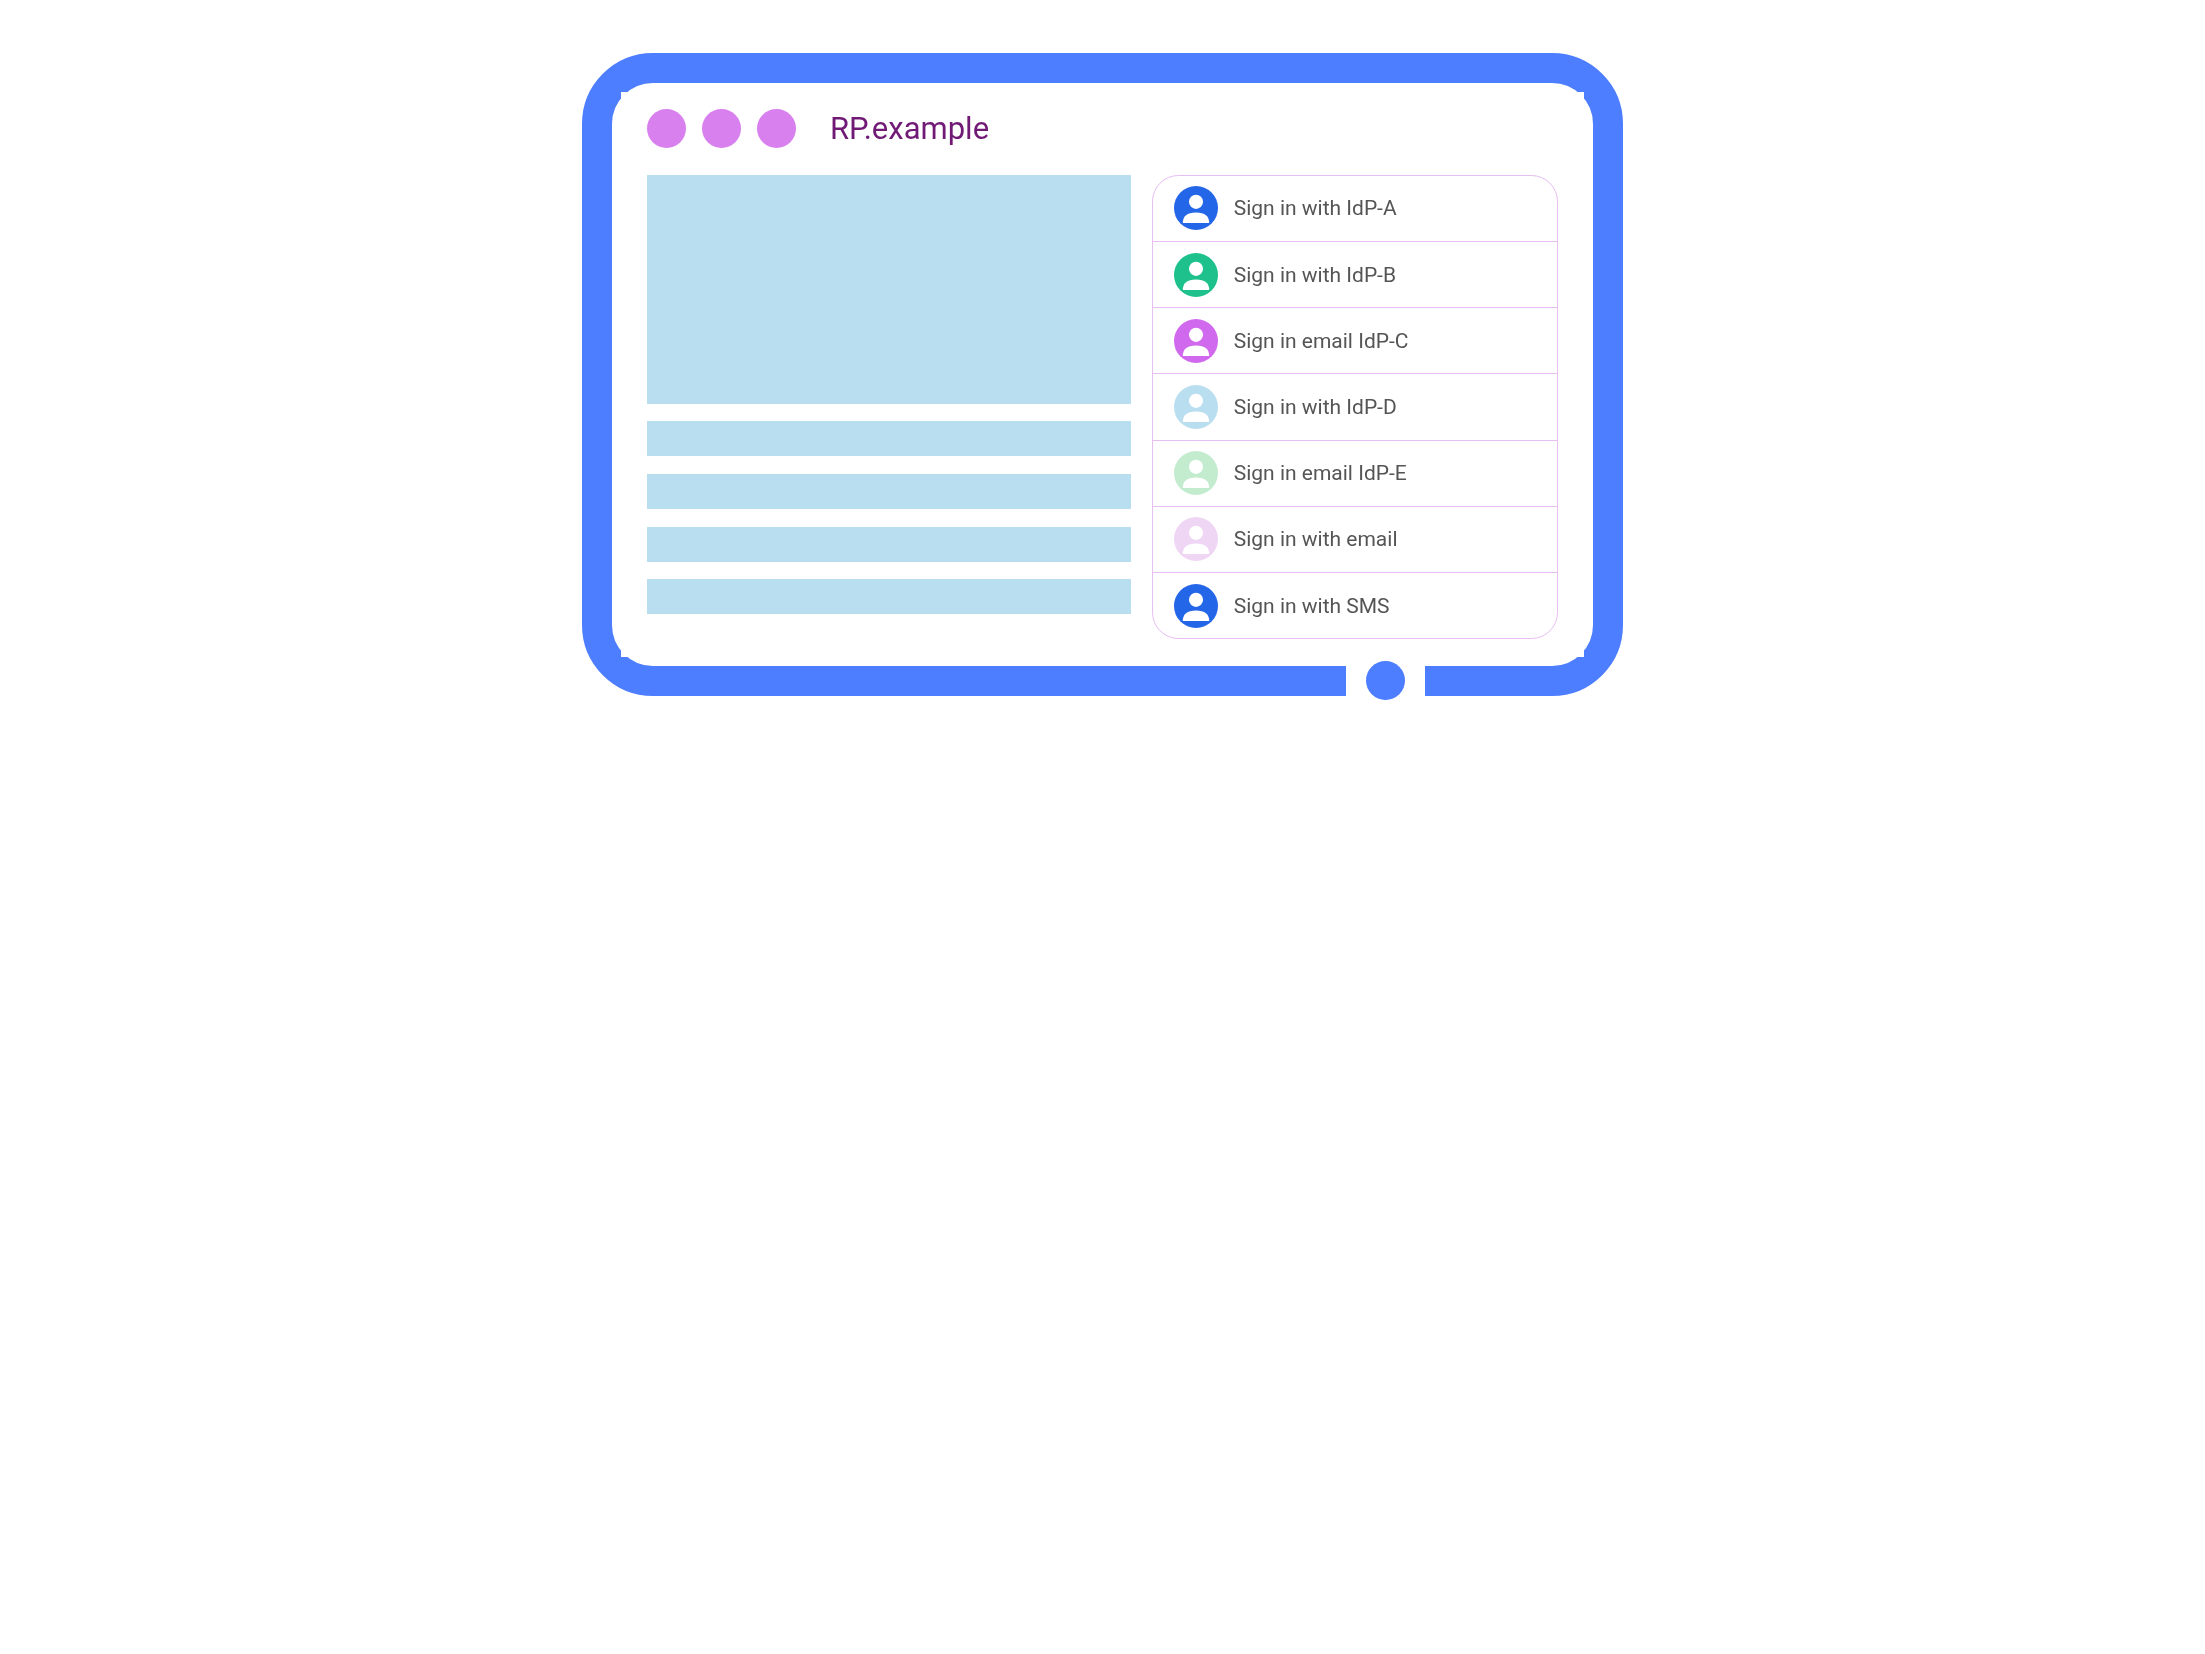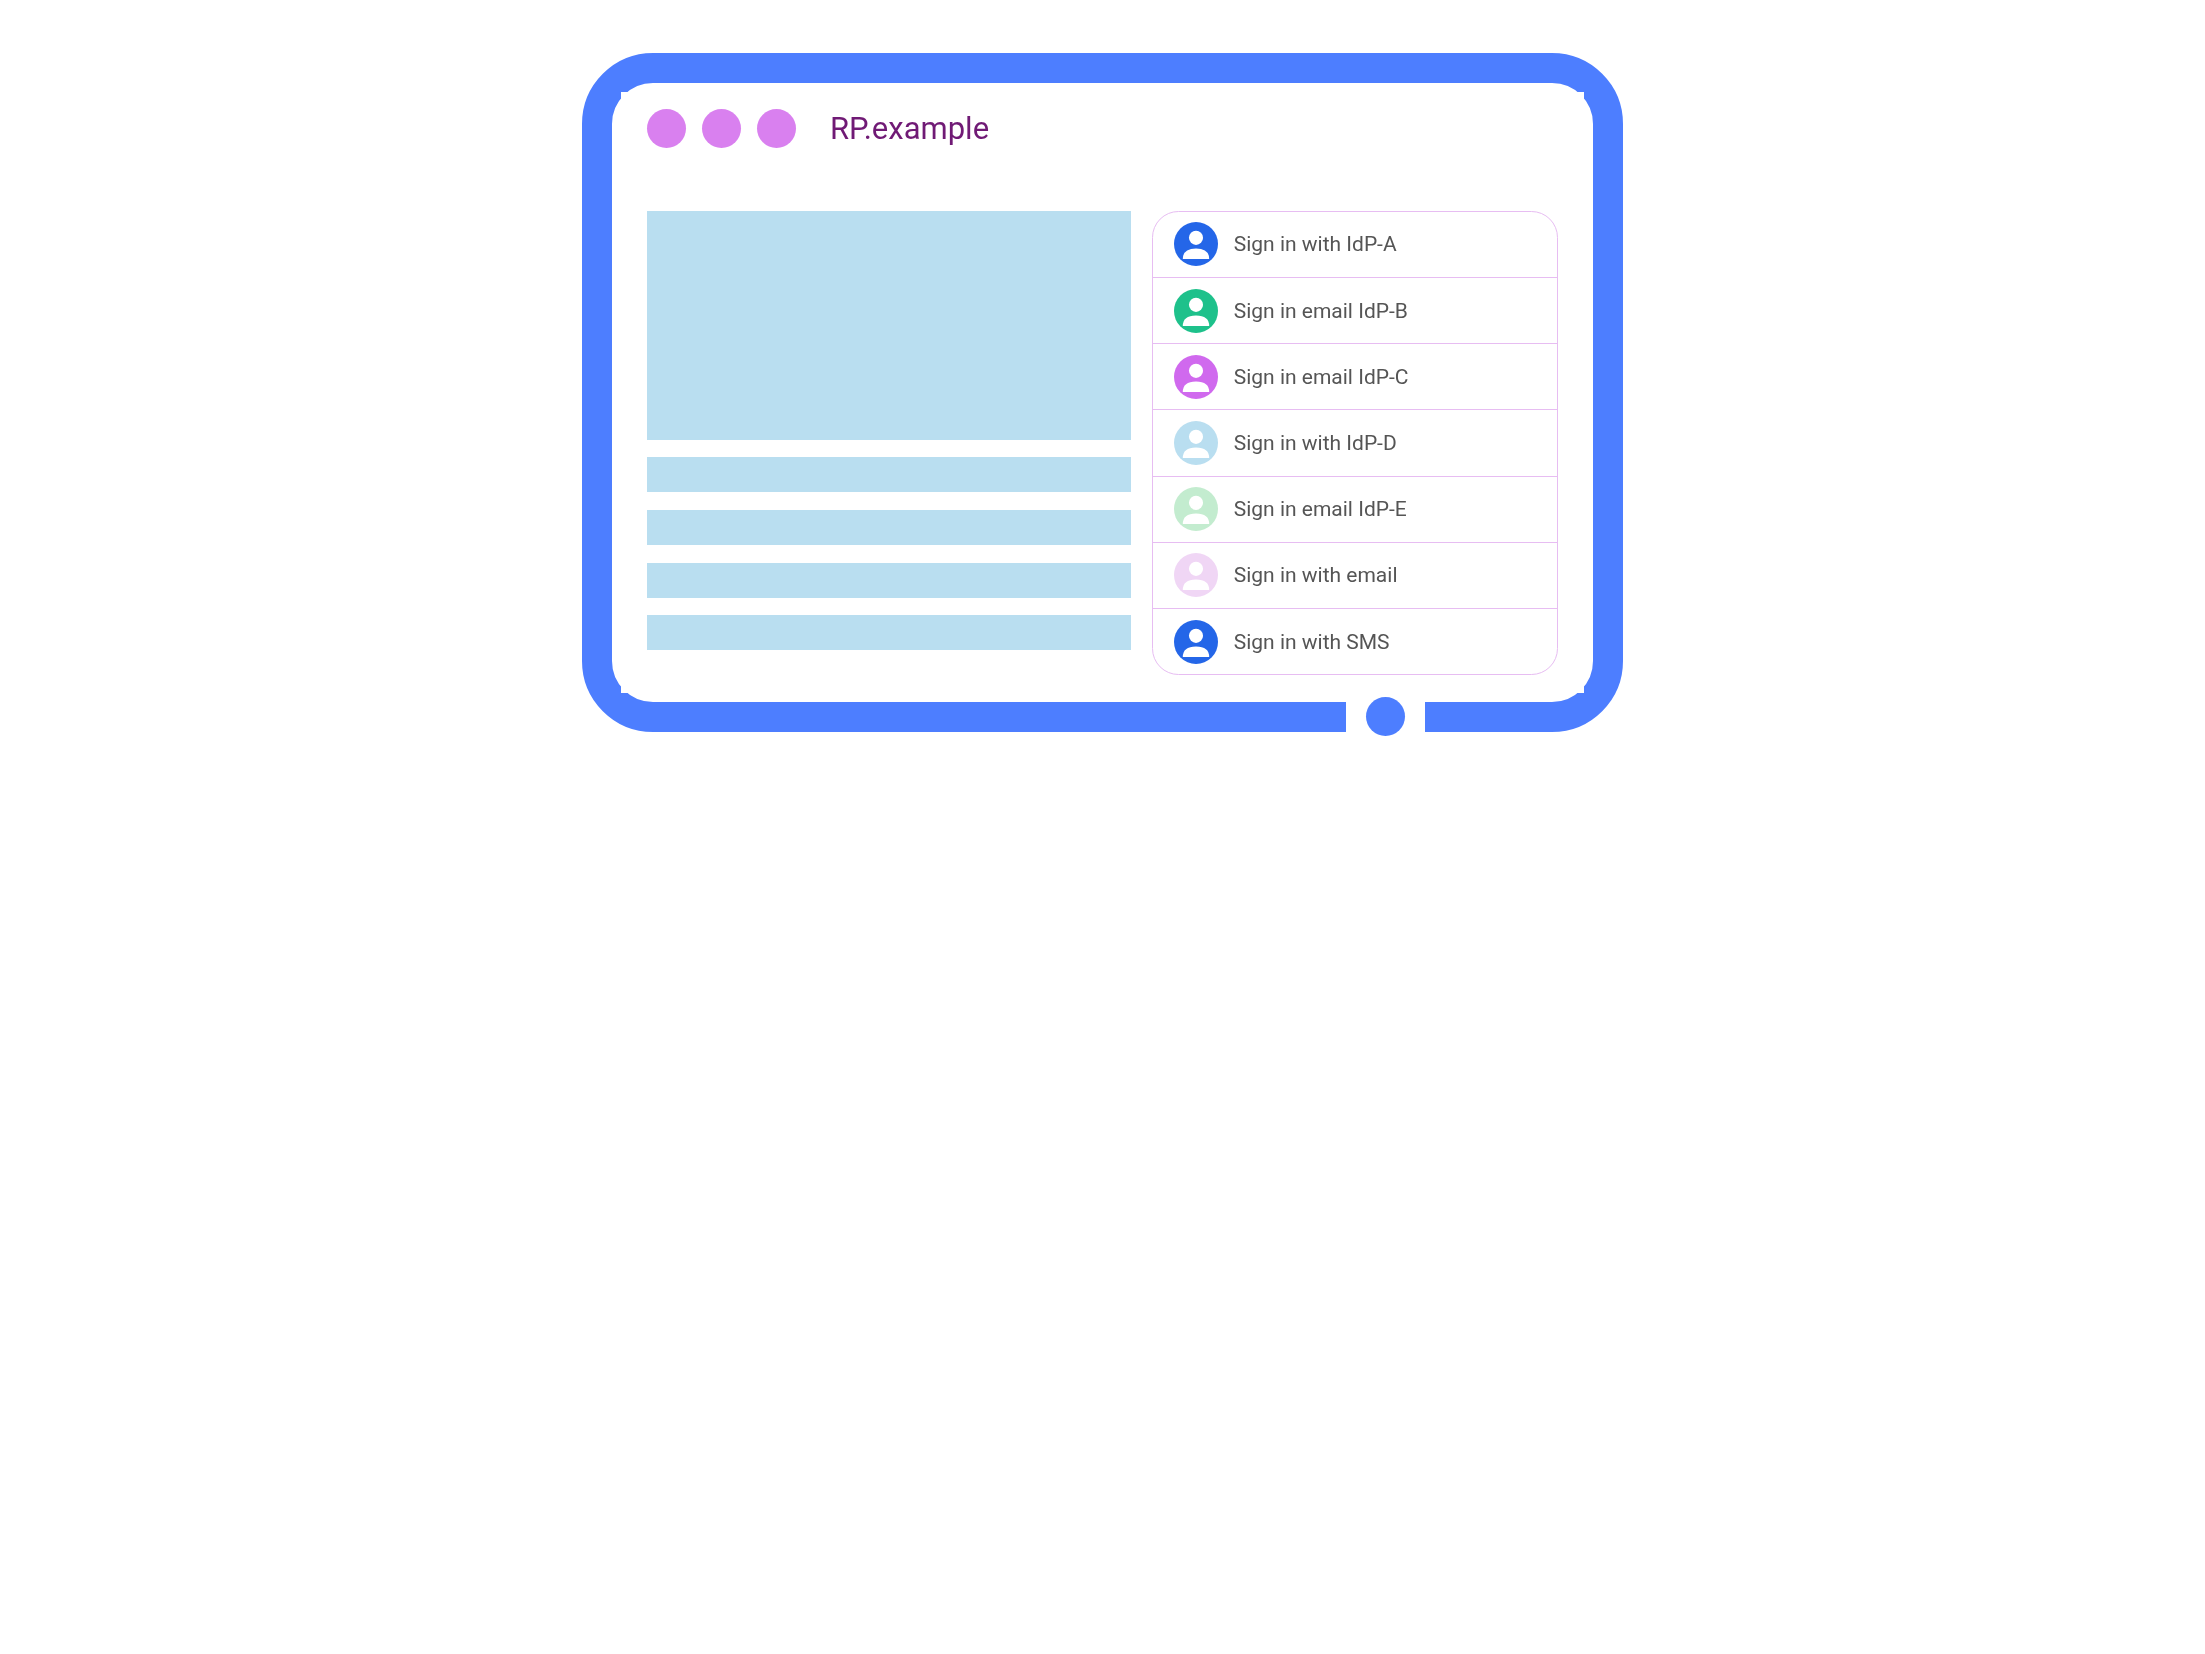--- a/index.html
+++ b/index.html
@@ -62,21 +62,20 @@
     .url-text {
       font-size: 31px;
       color: #701a75;
       margin-left: 17.6px;
       font-weight: 400;
     }
     .content-area {
       display: flex;
       gap: 21px;
       padding: 0 26.5px 17.6px 26.5px;
-      margin-top: 36px;
     }
     .main-content {
       flex: 1;
       display: flex;
       flex-direction: column;
       gap: 17.6px;
     }
     .hero-block {
       background: #b9def0;
       height: 229px;
@@ -159,21 +158,21 @@
           <span class="signin-label">Sign in with IdP-A</span>
         </div>
         <div class="signin-option">
           <div class="user-icon">
             <svg viewBox="0 0 50 50">
                 <circle cx="25" cy="25" r="25" fill="#1ec18b"></circle>
                 <circle cx="25" cy="18" r="8" fill="#ffffff"></circle>
                 <path d="M 10 42 Q 10 30 25 30 Q 40 30 40 42 Z" fill="#ffffff"></path>
               </svg>
           </div>
-          <span class="signin-label">Sign in email IdP-B</span>
+          <span class="signin-label">Sign in with IdP-B</span>
         </div>
         <div class="signin-option">
           <div class="user-icon">
             <svg viewBox="0 0 50 50">
                 <circle cx="25" cy="25" r="25" fill="#d069ee"></circle>
                 <circle cx="25" cy="18" r="8" fill="#ffffff"></circle>
                 <path d="M 10 42 Q 10 30 25 30 Q 40 30 40 42 Z" fill="#ffffff"></path>
               </svg>
           </div>
           <span class="signin-label">Sign in email IdP-C</span>

